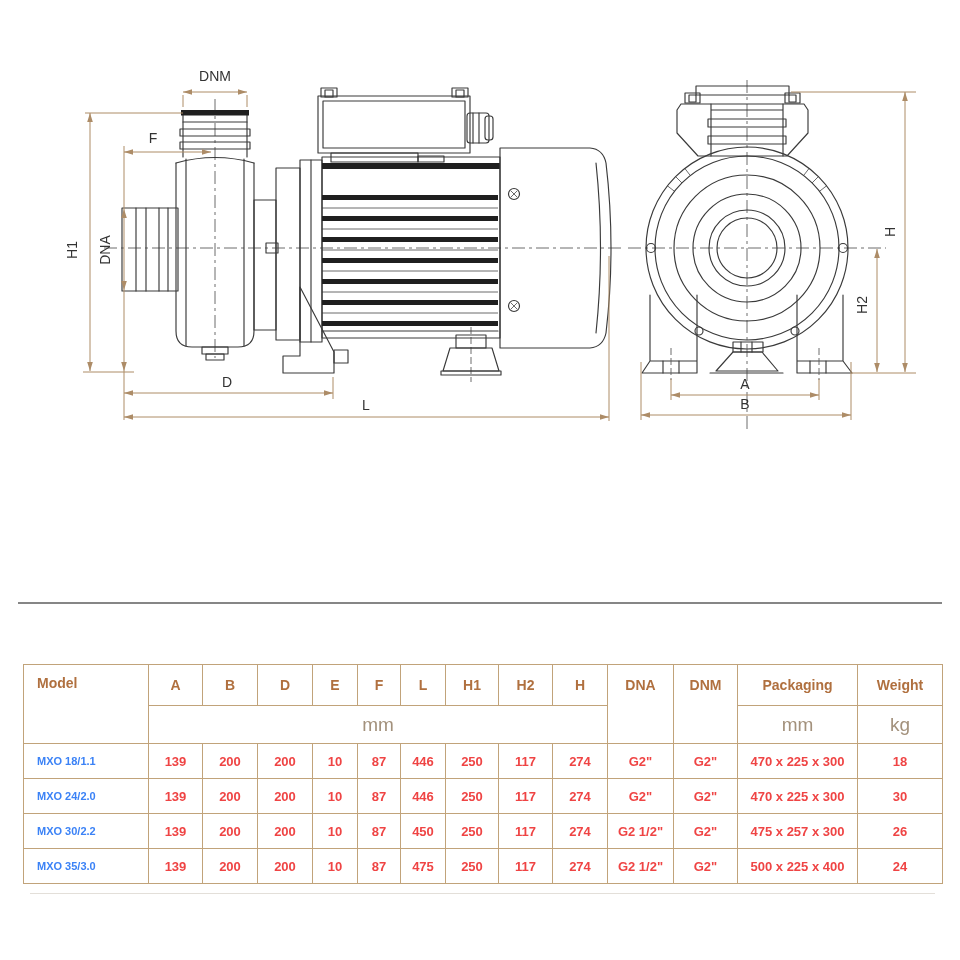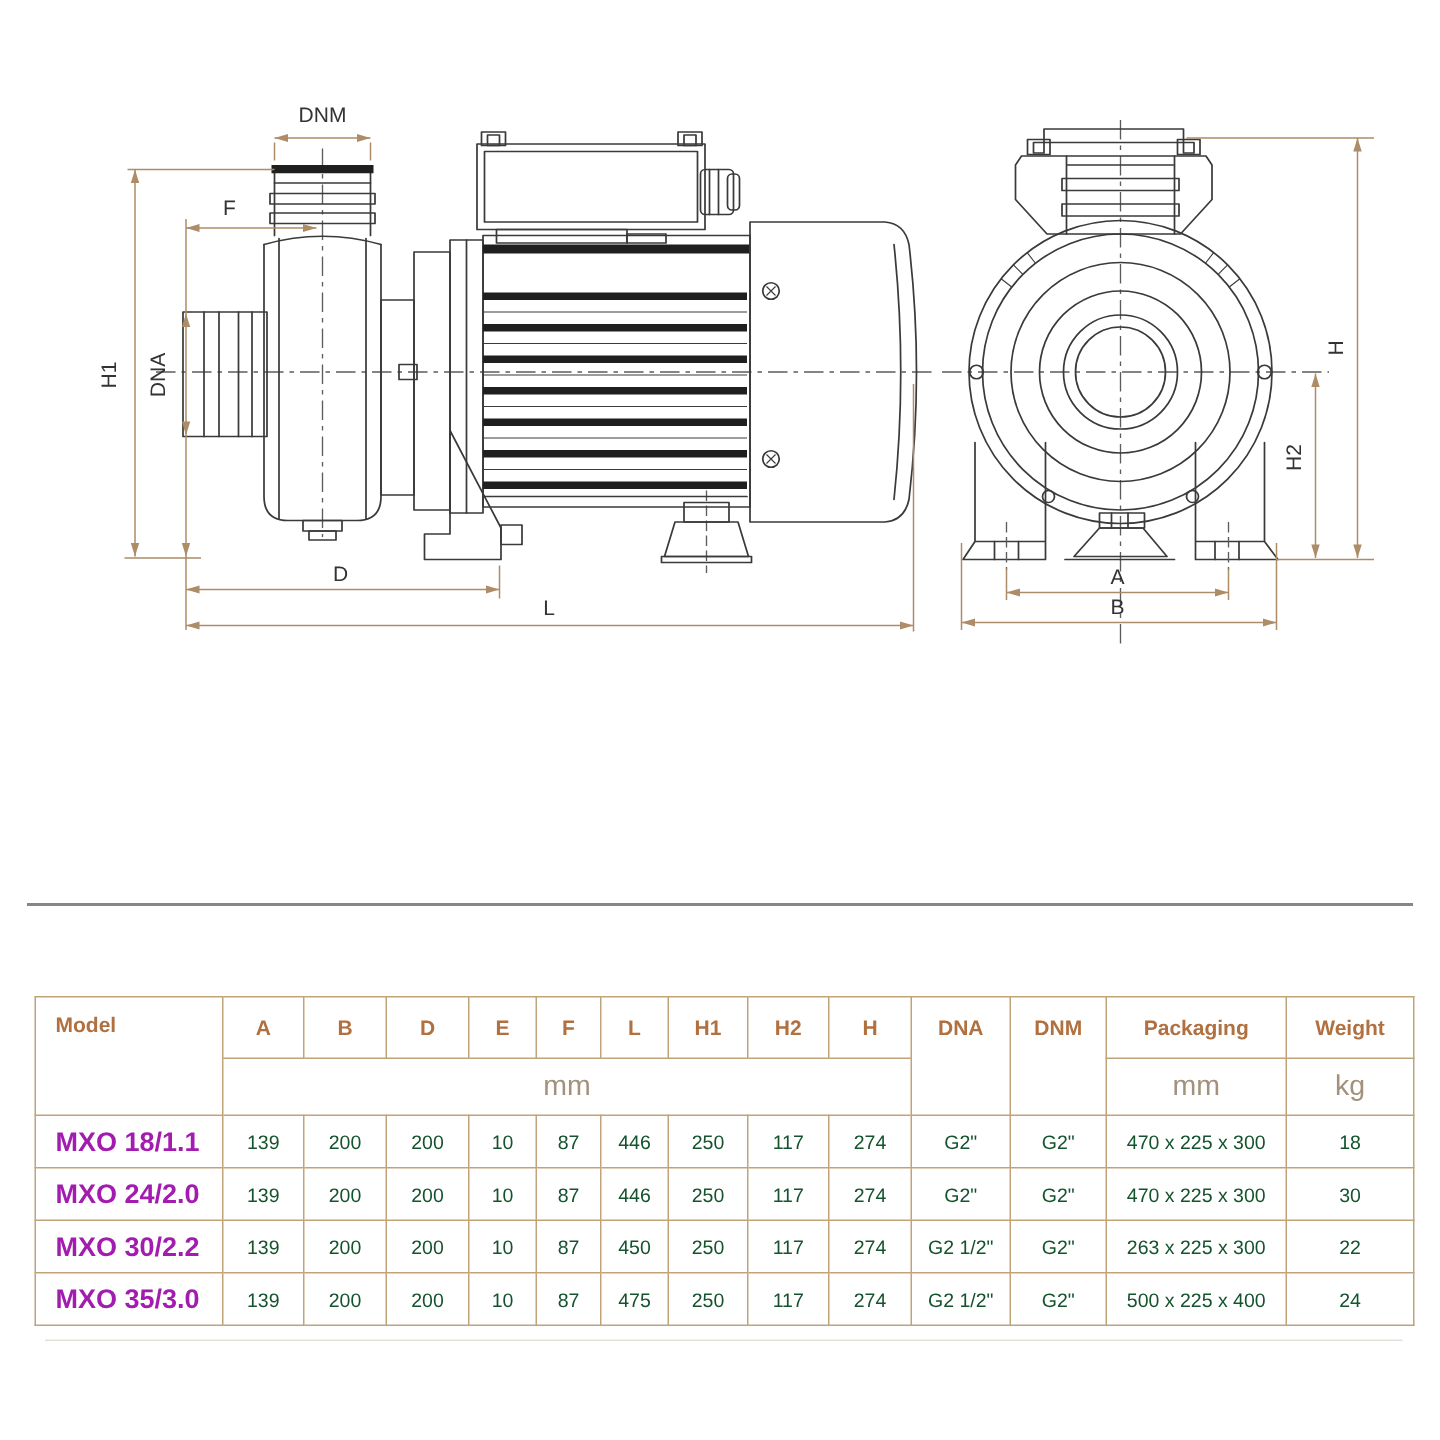--- a/index.html
+++ b/index.html
@@ -19,23 +19,23 @@
   table.spec{border-collapse:collapse;table-layout:fixed;width:919px;}
   table.spec td,table.spec th{border:1px solid #c1a37a;padding:0;margin:0;overflow:hidden;
        white-space:nowrap;}
   table.spec th{color:#b0703f;font-size:14px;font-weight:bold;text-align:center;vertical-align:middle;}
   table.spec th.model-h{text-align:left;padding-left:13px;vertical-align:top;padding-top:10px;}
   table.spec th.tall{vertical-align:top;padding-top:12px;}
   table.spec tr.hdr1{height:41px;}
   table.spec tr.units{height:38px;}
   table.spec td.unit{color:#a3917c;font-size:19px;text-align:center;}
   table.spec tbody tr{height:35px;}
-  table.spec tbody td{font-size:13px;color:#14532d;text-align:center;}
-  table.spec tbody td.model{text-align:left;padding-left:13px;font-weight:bold;color:#a21caf;
-       font-size:18px;}
+  table.spec tbody td{font-size:13px;color:#ef4444;text-align:center;font-weight:bold;}
+  table.spec tbody td.model{text-align:left;padding-left:13px;font-weight:bold;color:#3b82f6;
+       font-size:11px;}
   .shadow-line{position:absolute;left:30px;top:893px;width:905px;height:1px;background:#e3dfd9;}
 </style>
 </head>
 <body>
 
 <div class="stage">
 
   <svg class="drawing" width="960" height="470" viewBox="0 0 960 470">
 
     <g>
@@ -278,22 +278,22 @@
             <td>200</td>
             <td>200</td>
             <td>10</td>
             <td>87</td>
             <td>450</td>
             <td>250</td>
             <td>117</td>
             <td>274</td>
             <td>G2 1/2"</td>
             <td>G2"</td>
-            <td>263 x 225 x 300</td>
-            <td>22</td>
+            <td>475 x 257 x 300</td>
+            <td>26</td>
           </tr>
           <tr>
             <td class="model">MXO 35/3.0</td>
             <td>139</td>
             <td>200</td>
             <td>200</td>
             <td>10</td>
             <td>87</td>
             <td>475</td>
             <td>250</td>

